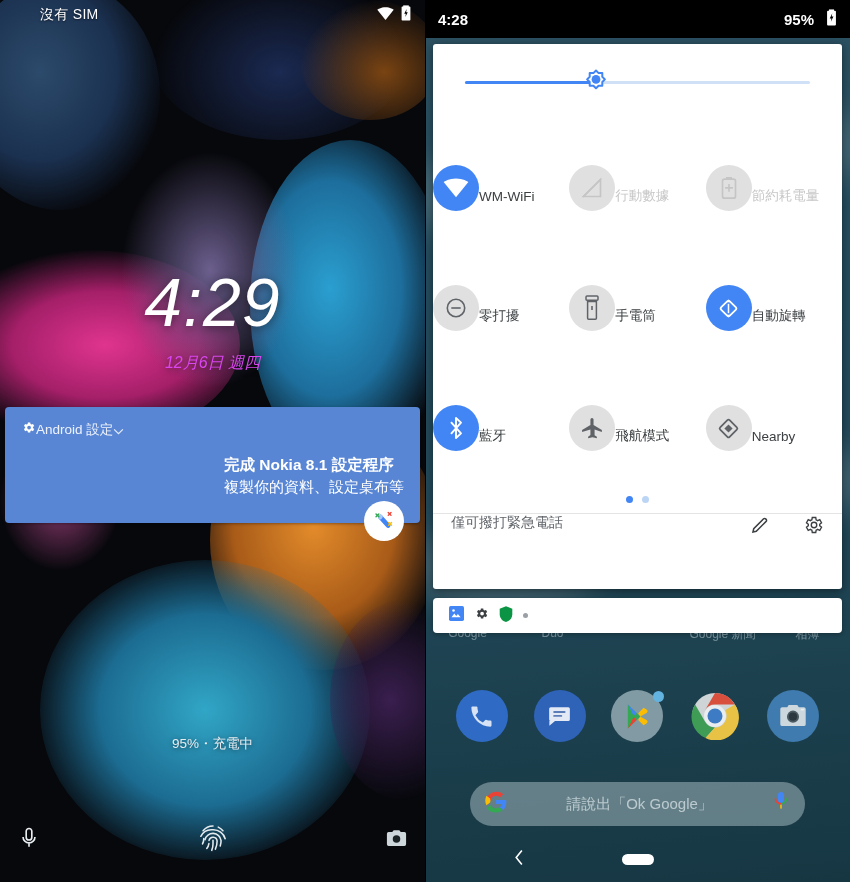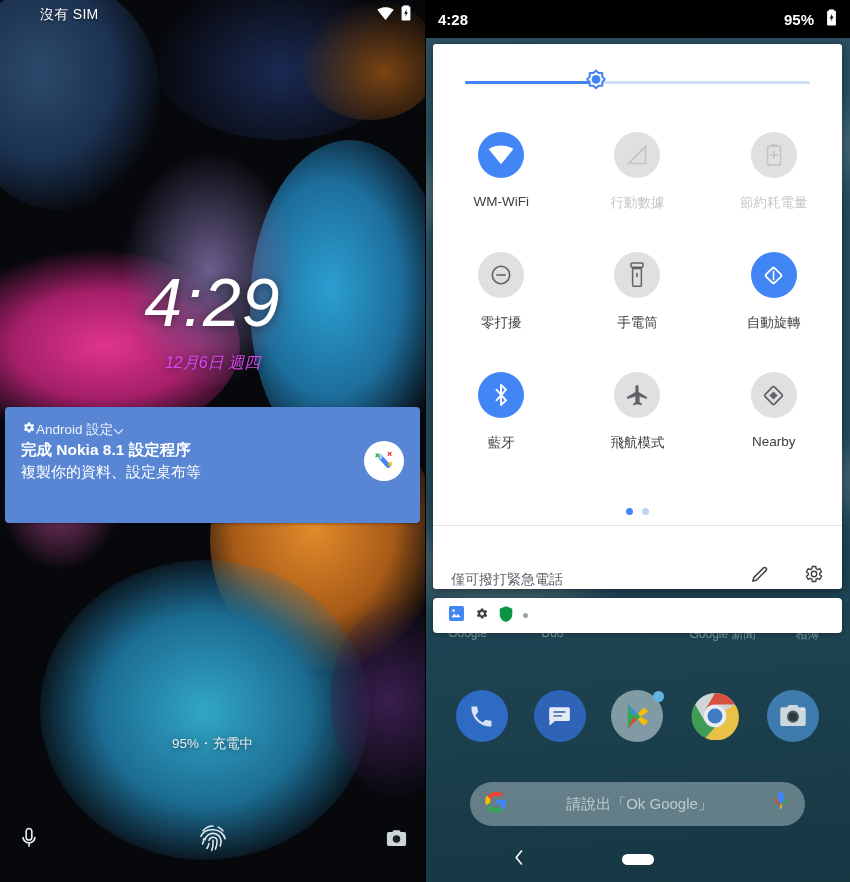--- a/index.html
+++ b/index.html
@@ -44,21 +44,21 @@
   .clock-big { color:#fff; font-size:68px; font-weight:300; line-height:1;
                letter-spacing:1px; text-shadow:0 2px 10px rgba(0,0,0,.45); }
   .clock-date { color:#d946ef; font-size:16px; margin-top:17px; font-weight:400;
                 text-shadow:0 1px 6px rgba(0,0,0,.5); }
 
   .notif-card { position:absolute; left:5px; top:407px; width:415px; height:116px;
                 background:#5886d4; border-radius:4px; z-index:5; padding:13px 16px;
                 box-shadow:0 1px 3px rgba(0,0,0,.35); }
   .notif-head { display:flex; align-items:center; }
   .notif-app { color:#eef2fb; font-size:13.5px; }
-  .notif-body { display:flex; align-items:flex-start; }
+  .notif-body { margin-top:15px; display:flex; align-items:flex-end;flex-direction:column; }
   .notif-texts { flex:1; }
   .notif-title { color:#fff; font-size:15.5px; font-weight:700; line-height:1.45; }
   .notif-sub { color:#fff; font-size:15px; line-height:1.5; font-weight:400; }
   .notif-largeicon { width:40px; height:40px; border-radius:50%; background:#fff;
                      display:flex; align-items:center; justify-content:center; margin-top:2px; }
 
   .battery-line { position:absolute; top:735px; left:0; right:0; text-align:center;
                   color:#e8edf2; font-size:13.5px; z-index:5;
                   text-shadow:0 1px 5px rgba(0,0,0,.55); }
 
@@ -90,35 +90,35 @@
               background:#fff; border-radius:3px; z-index:7;
               box-shadow:0 2px 8px rgba(0,0,0,.45); display:flex; flex-direction:column; }
 
   .bright-row { height:76px; display:flex; align-items:center; padding:0 32px; position:relative; }
   .bright-track { position:relative; width:100%; height:3px; background:#cfe0f7; border-radius:2px; }
   .bright-fill { position:absolute; left:0; top:0; height:3px; background:#4285f4; border-radius:2px; }
   .bright-thumb { position:absolute; top:50%; width:28px; height:28px; transform:translate(-50%,-50%); }
 
   .tiles { flex:1; padding:4px 0 0 0; }
   .tile-row { display:flex; height:120px; }
-  .tile { flex:1; display:flex; flex-direction:column; align-items:center; padding-top:8px; }
+  .tile { flex:1; display:flex; flex-direction:row; align-items:center; padding-top:8px; }
   .tile-circ { width:46px; height:46px; border-radius:50%; display:flex;
                align-items:center; justify-content:center; }
   .tile-on  { background:#4285f4; }
   .tile-off { background:#e0e0e0; }
   .tile-lbl { margin-top:16px; font-size:13.5px; color:#3c4043; text-align:center; }
   .lbl-dim { color:#c7c7c7; }
 
   .qs-dots { height:28px; display:flex; align-items:center; justify-content:center; gap:9px; }
   .dot { width:7px; height:7px; border-radius:50%; }
   .dot-on { background:#4285f4; }
   .dot-off { background:#bcd5f5; }
 
-  .qs-footer { height:64px; border-top:1px solid #e4e4e4; display:flex;
-               align-items:flex-end; padding:0 18px; }
+  .qs-footer { height:76px; border-top:1px solid #e4e4e4; display:flex;
+               align-items:flex-start; padding:0 18px; }
   .qs-foot-txt { font-size:14px; color:#5f6368; }
   .qs-foot-icons { margin-left:auto; display:flex; align-items:center; gap:32px; }
 
   .notif-strip { position:absolute; top:598px; left:8px; width:409px; height:35px;
                  background:#fff; border-radius:4px; z-index:7;
                  display:flex; align-items:center; gap:10px; padding:0 16px;
                  box-shadow:0 1px 4px rgba(0,0,0,.3); }
   .strip-dot { width:5px; height:5px; border-radius:50%; background:#9aa0a6; }
 
   .app-labels { position:absolute; top:626px; left:0; right:0; height:22px; z-index:5;

